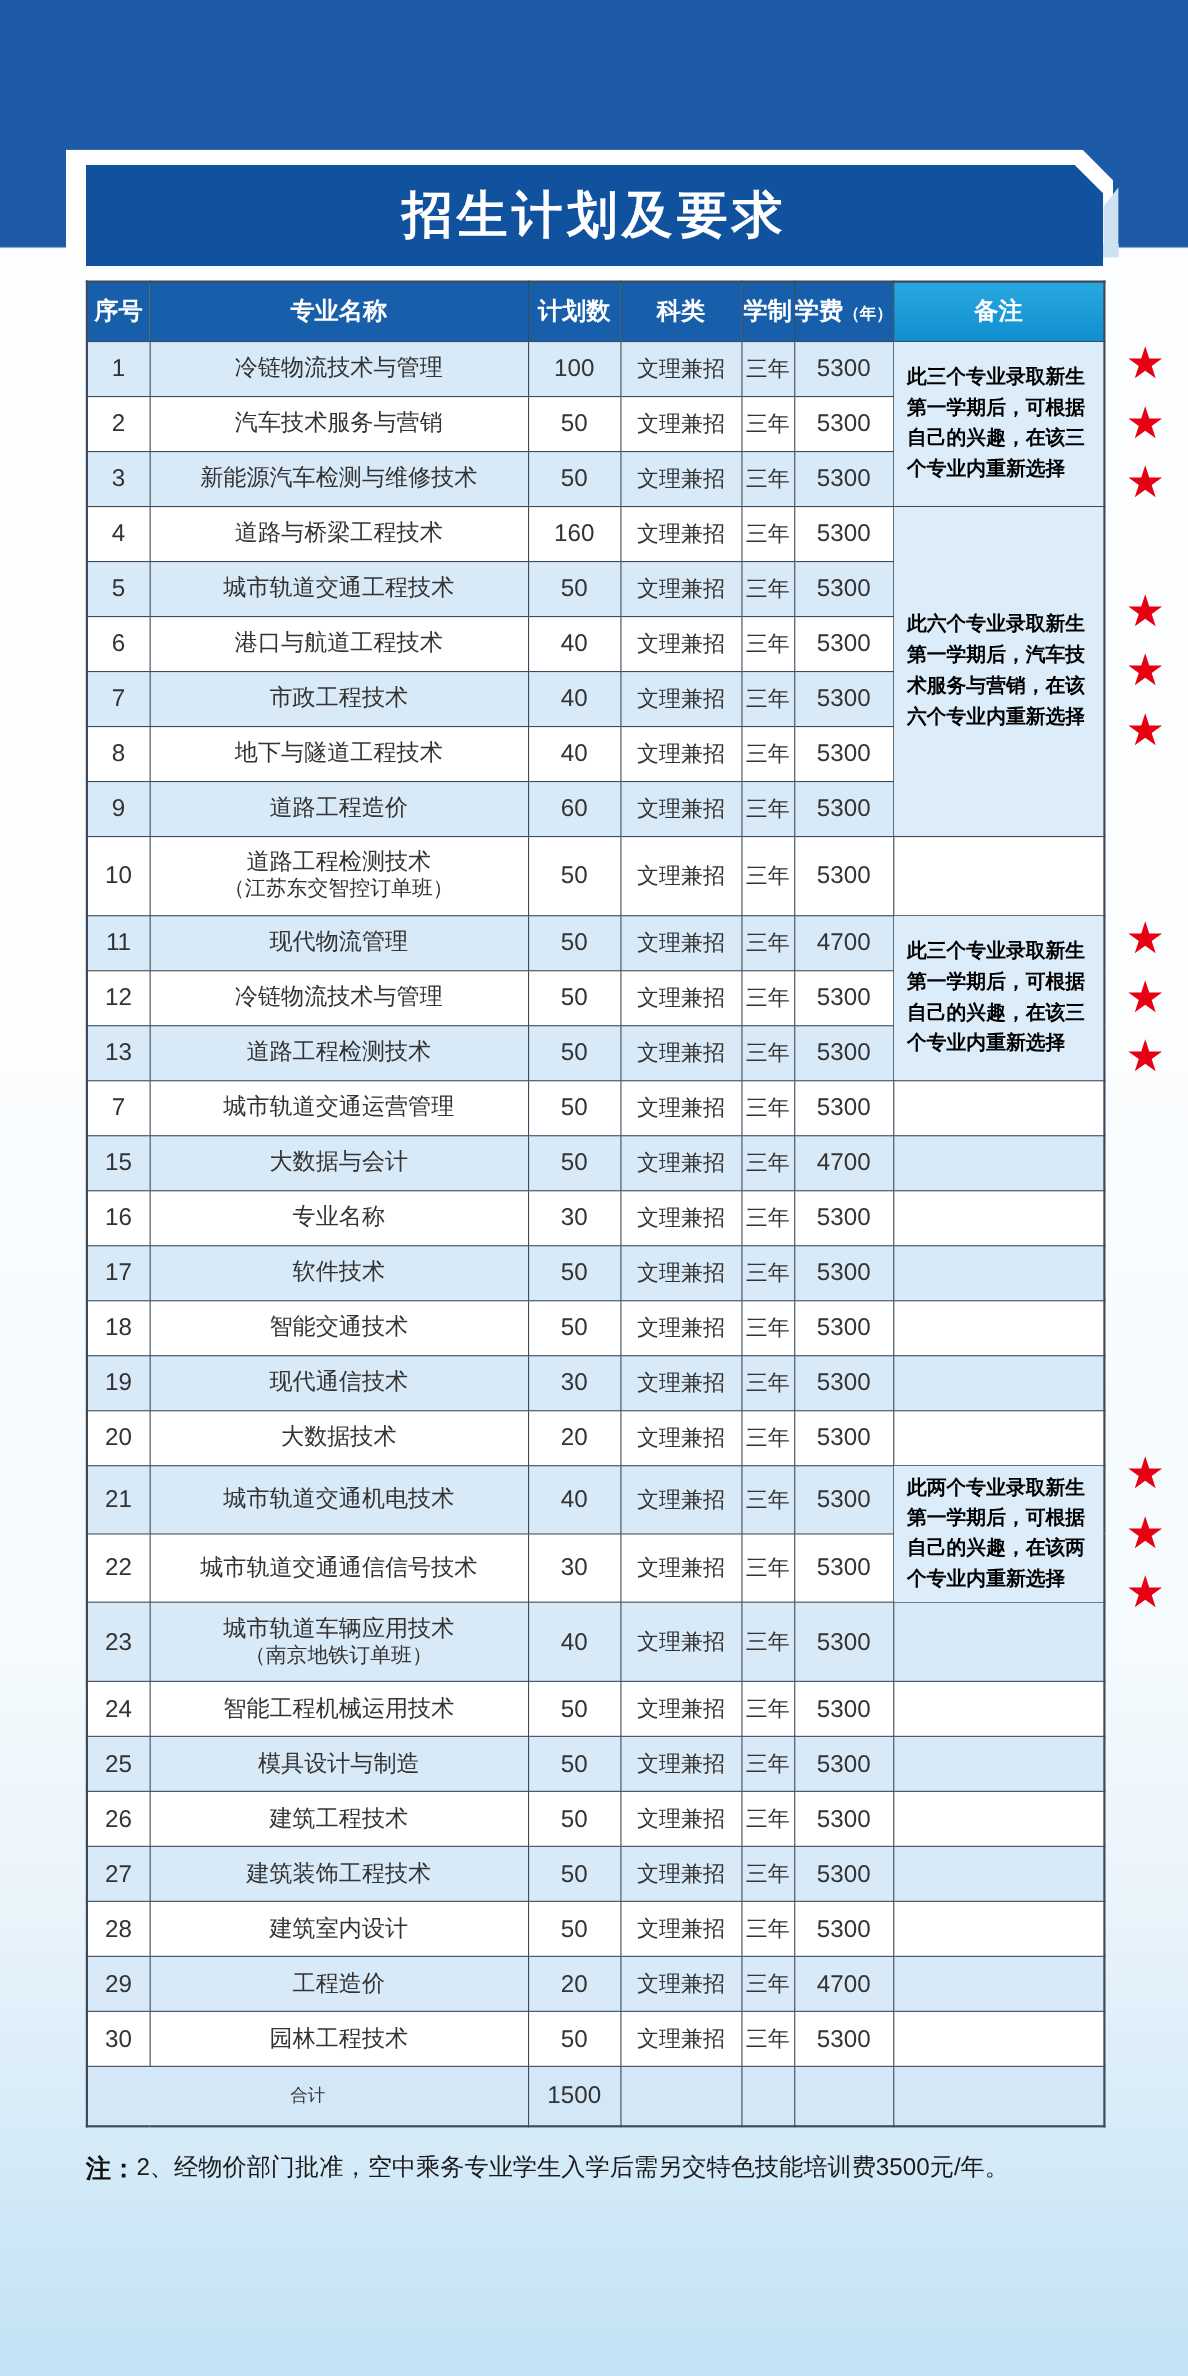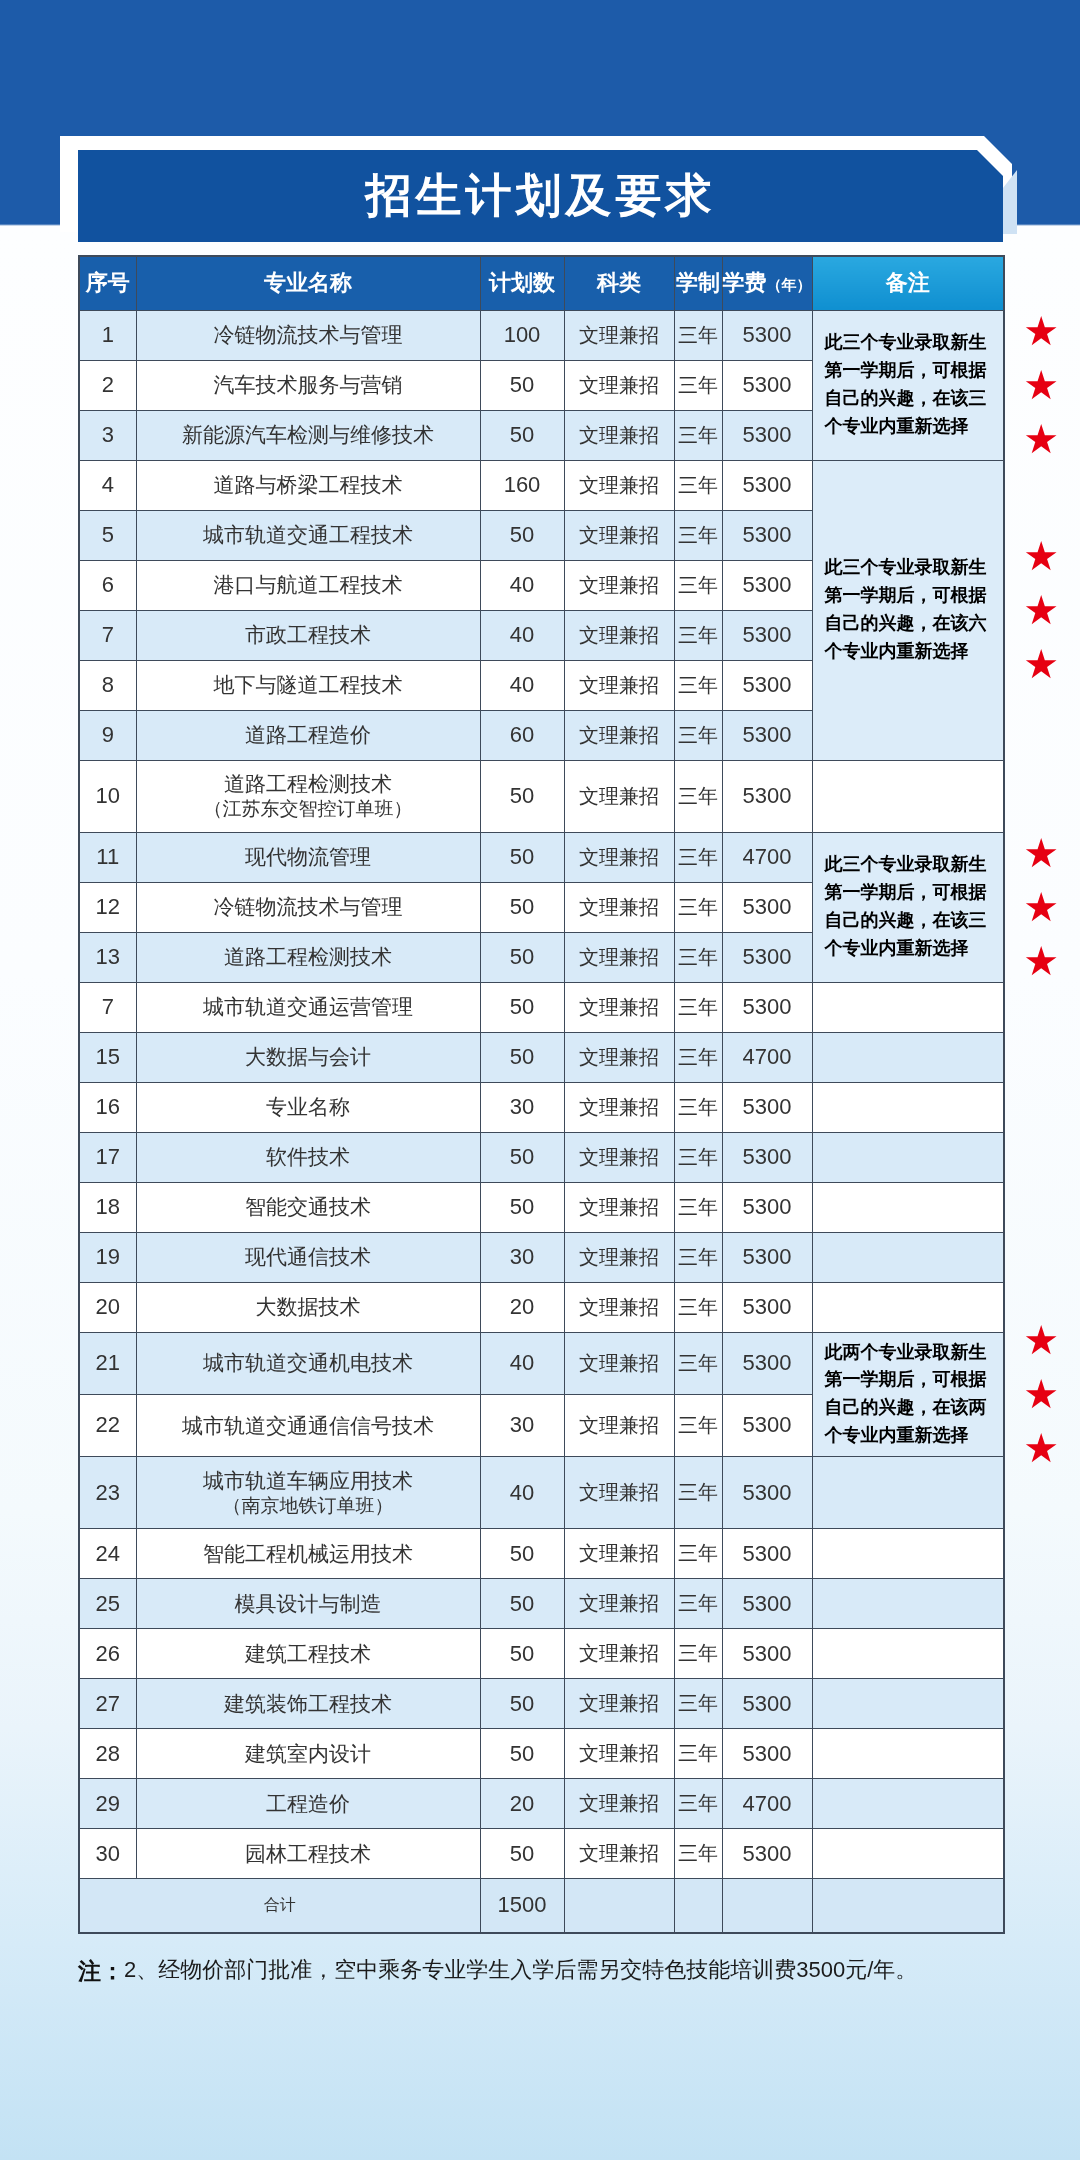--- a/index.html
+++ b/index.html
@@ -127,21 +127,21 @@
           <td class="num">5300</td>
         </tr>
         <tr class="even">
           <td class="num">4</td>
           <td class="name">道路与桥梁工程技术</td>
           <td class="num">160</td>
           <td>文理兼招</td>
           <td>三年</td>
           <td class="num">5300</td>
           <td class="remark" rowspan="6">
-            <div class="rtext">此三个专业录取新生第一学期后，可根据自己的兴趣，在该六个专业内重新选择</div>
+            <div class="rtext">此六个专业录取新生第一学期后，汽车技术服务与营销，在该六个专业内重新选择</div>
             <div class="stars">
               <span class="star">★</span>
               <span class="star">★</span>
               <span class="star">★</span>
             </div>
           </td>
         </tr>
         <tr class="odd">
           <td class="num">5</td>
           <td class="name">城市轨道交通工程技术</td>

